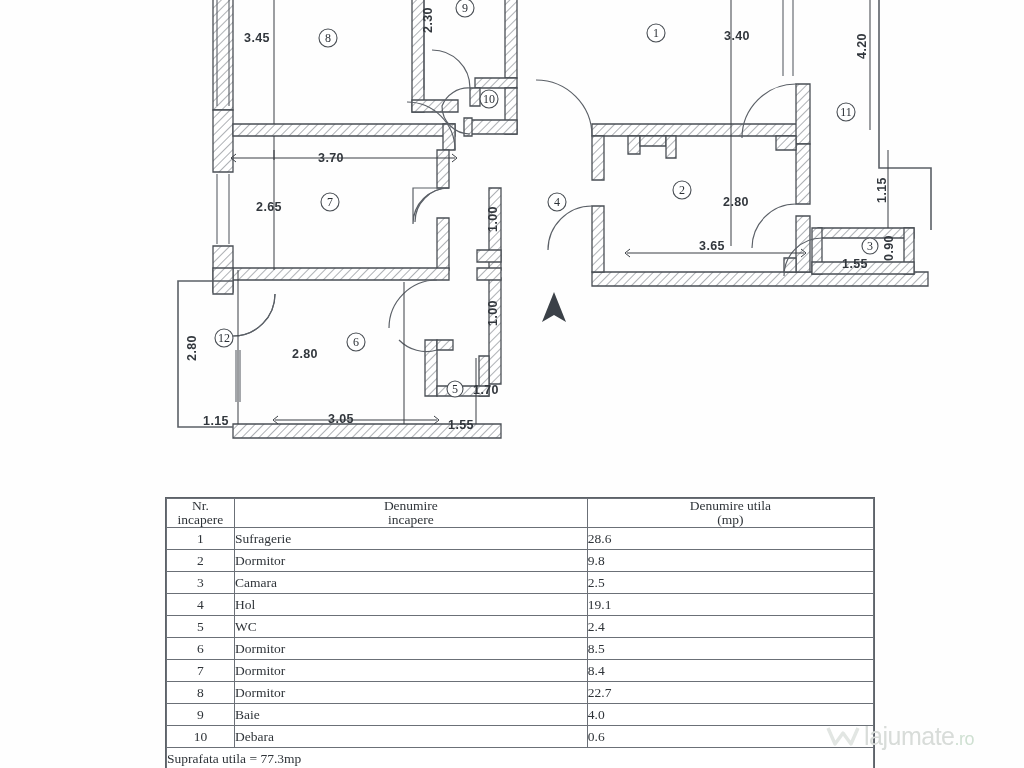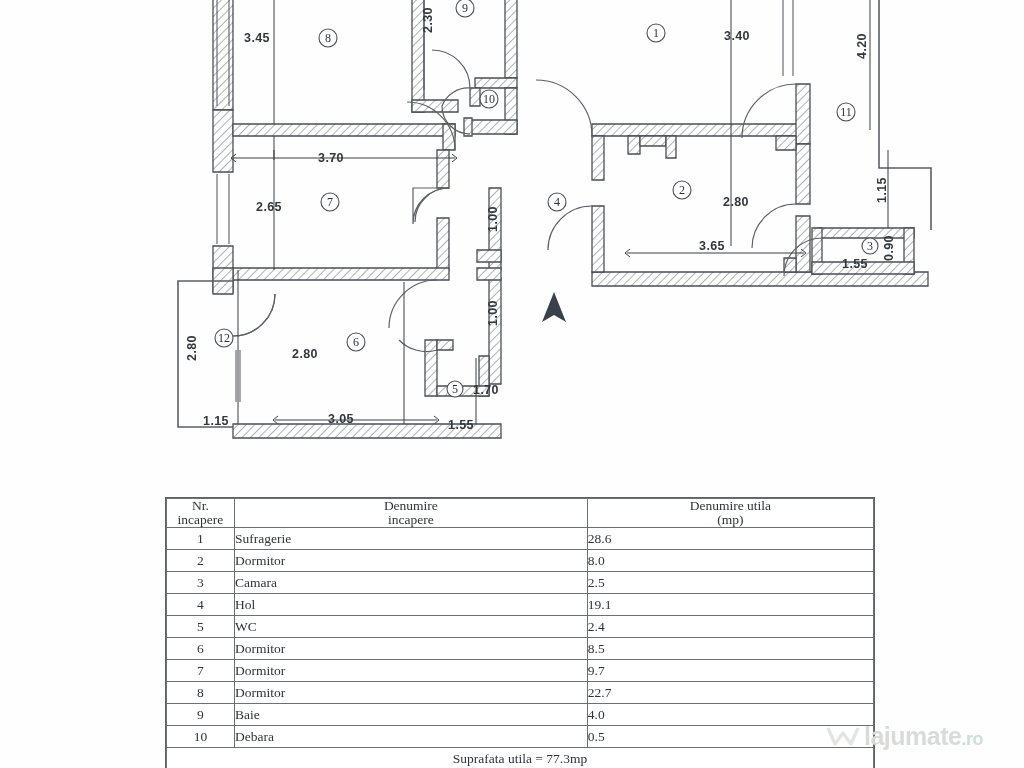--- a/index.html
+++ b/index.html
@@ -52,33 +52,33 @@
     font-weight:400;
   }
   .c-nr{width:67px;text-align:center;}
   .c-name{width:353px;text-align:left;padding-left:12px;}
   .c-area{width:286px;}
   thead td{
     text-align:center;height:31px;line-height:14px;vertical-align:middle;
   }
   .hd2{display:block;}
   tfoot td{
-    text-align:center;height:24px;font-size:14px;
+    text-align:left;height:24px;font-size:14px;
   }
 
   
   #watermark{
     position:absolute;left:826px;top:722px;
     display:flex;align-items:center;gap:4px;
     pointer-events:none;
   }
   #wm-logo{width:34px;height:26px;}
   #wm-text{
     font-family:"Liberation Sans", sans-serif;
-    font-size:25px;font-weight:700;color:#d8dcd9;letter-spacing:-.5px;
+    font-size:25px;font-weight:400;color:#d8dcd9;letter-spacing:-.5px;
   }
   #wm-text .ro{color:#cfe0d2;font-size:18px;}
 </style>
 </head>
 <body>
 
 <div id="stage">
 
   <div id="planwrap">
   <svg id="plan" viewBox="0 0 1024 470" xmlns="http://www.w3.org/2000/svg">
@@ -293,21 +293,21 @@
       </thead>
       <tbody id="sched-body">
           <tr>
             <td class="c-nr">1</td>
             <td class="c-name">Sufragerie</td>
             <td class="c-area">28.6</td>
           </tr>
           <tr>
             <td class="c-nr">2</td>
             <td class="c-name">Dormitor</td>
-            <td class="c-area">8.0</td>
+            <td class="c-area">9.8</td>
           </tr>
           <tr>
             <td class="c-nr">3</td>
             <td class="c-name">Camara</td>
             <td class="c-area">2.5</td>
           </tr>
           <tr>
             <td class="c-nr">4</td>
             <td class="c-name">Hol</td>
             <td class="c-area">19.1</td>
@@ -318,36 +318,36 @@
             <td class="c-area">2.4</td>
           </tr>
           <tr>
             <td class="c-nr">6</td>
             <td class="c-name">Dormitor</td>
             <td class="c-area">8.5</td>
           </tr>
           <tr>
             <td class="c-nr">7</td>
             <td class="c-name">Dormitor</td>
-            <td class="c-area">9.7</td>
+            <td class="c-area">8.4</td>
           </tr>
           <tr>
             <td class="c-nr">8</td>
             <td class="c-name">Dormitor</td>
             <td class="c-area">22.7</td>
           </tr>
           <tr>
             <td class="c-nr">9</td>
             <td class="c-name">Baie</td>
             <td class="c-area">4.0</td>
           </tr>
           <tr>
             <td class="c-nr">10</td>
             <td class="c-name">Debara</td>
-            <td class="c-area">0.5</td>
+            <td class="c-area">0.6</td>
           </tr>
         </tbody>
       <tfoot>
         <tr>
           <td colspan="3">Suprafata utila = 77.3mp</td>
         </tr>
       </tfoot>
     </table>
   </div>
 

